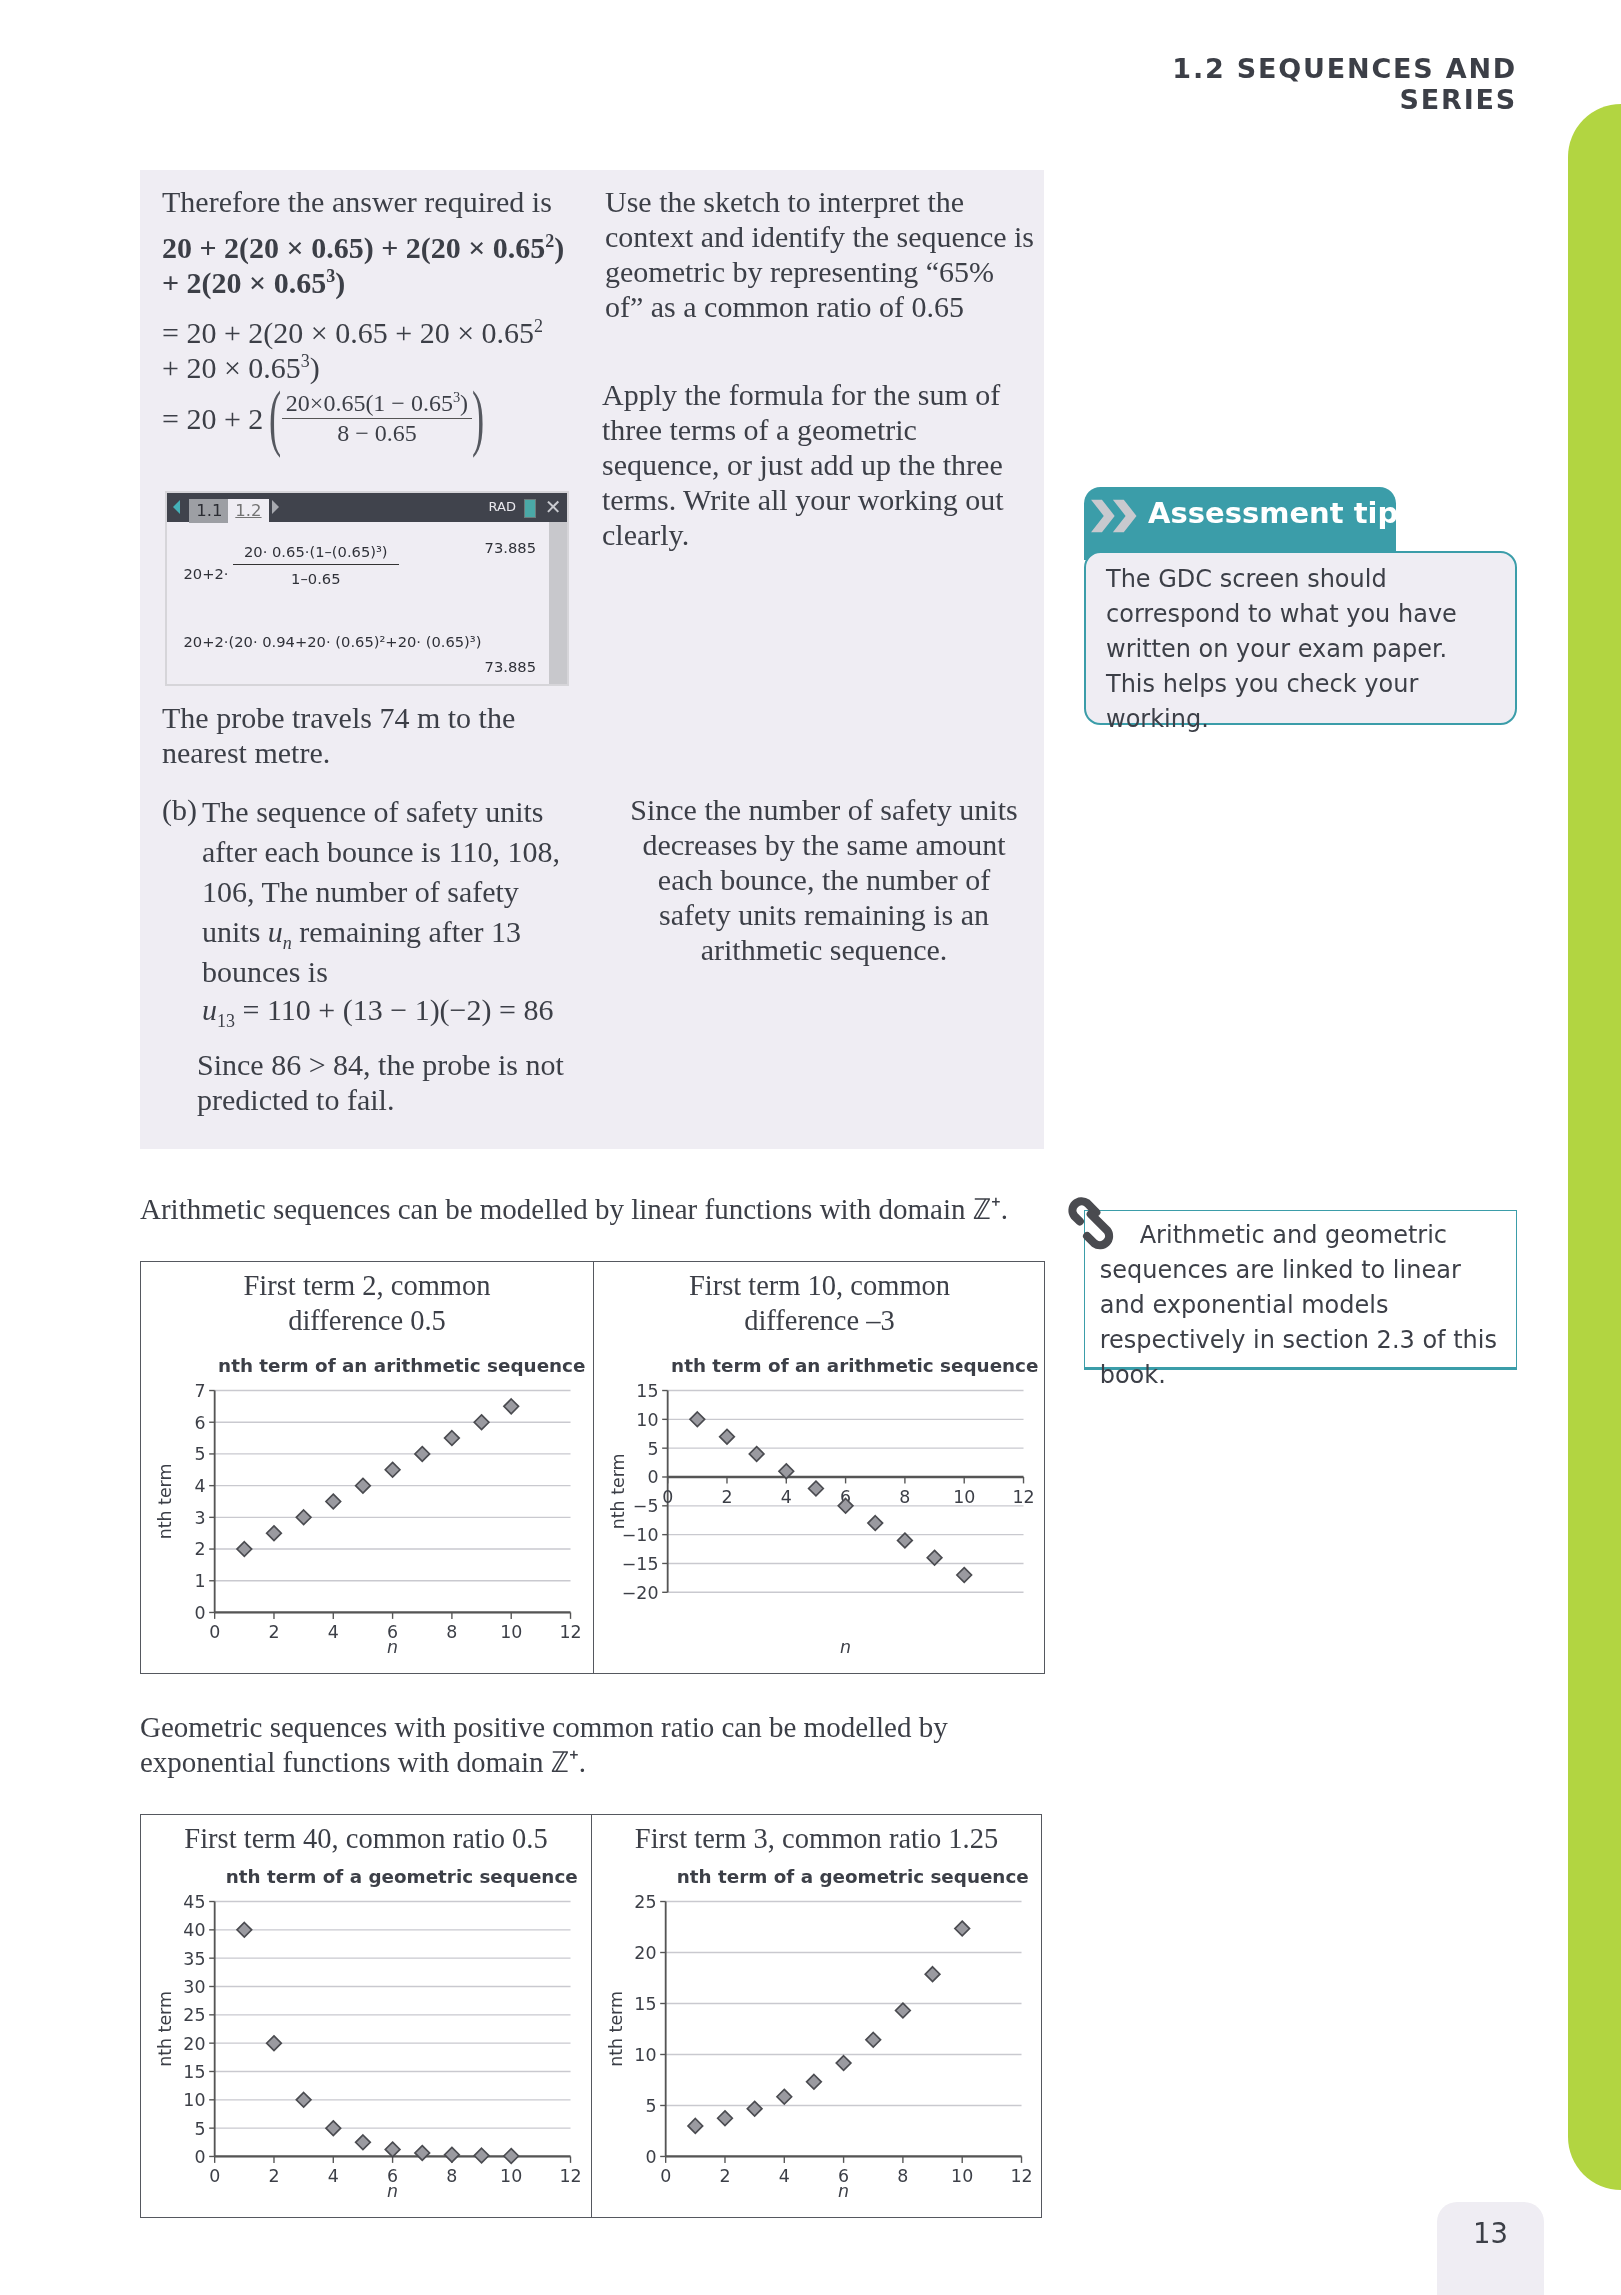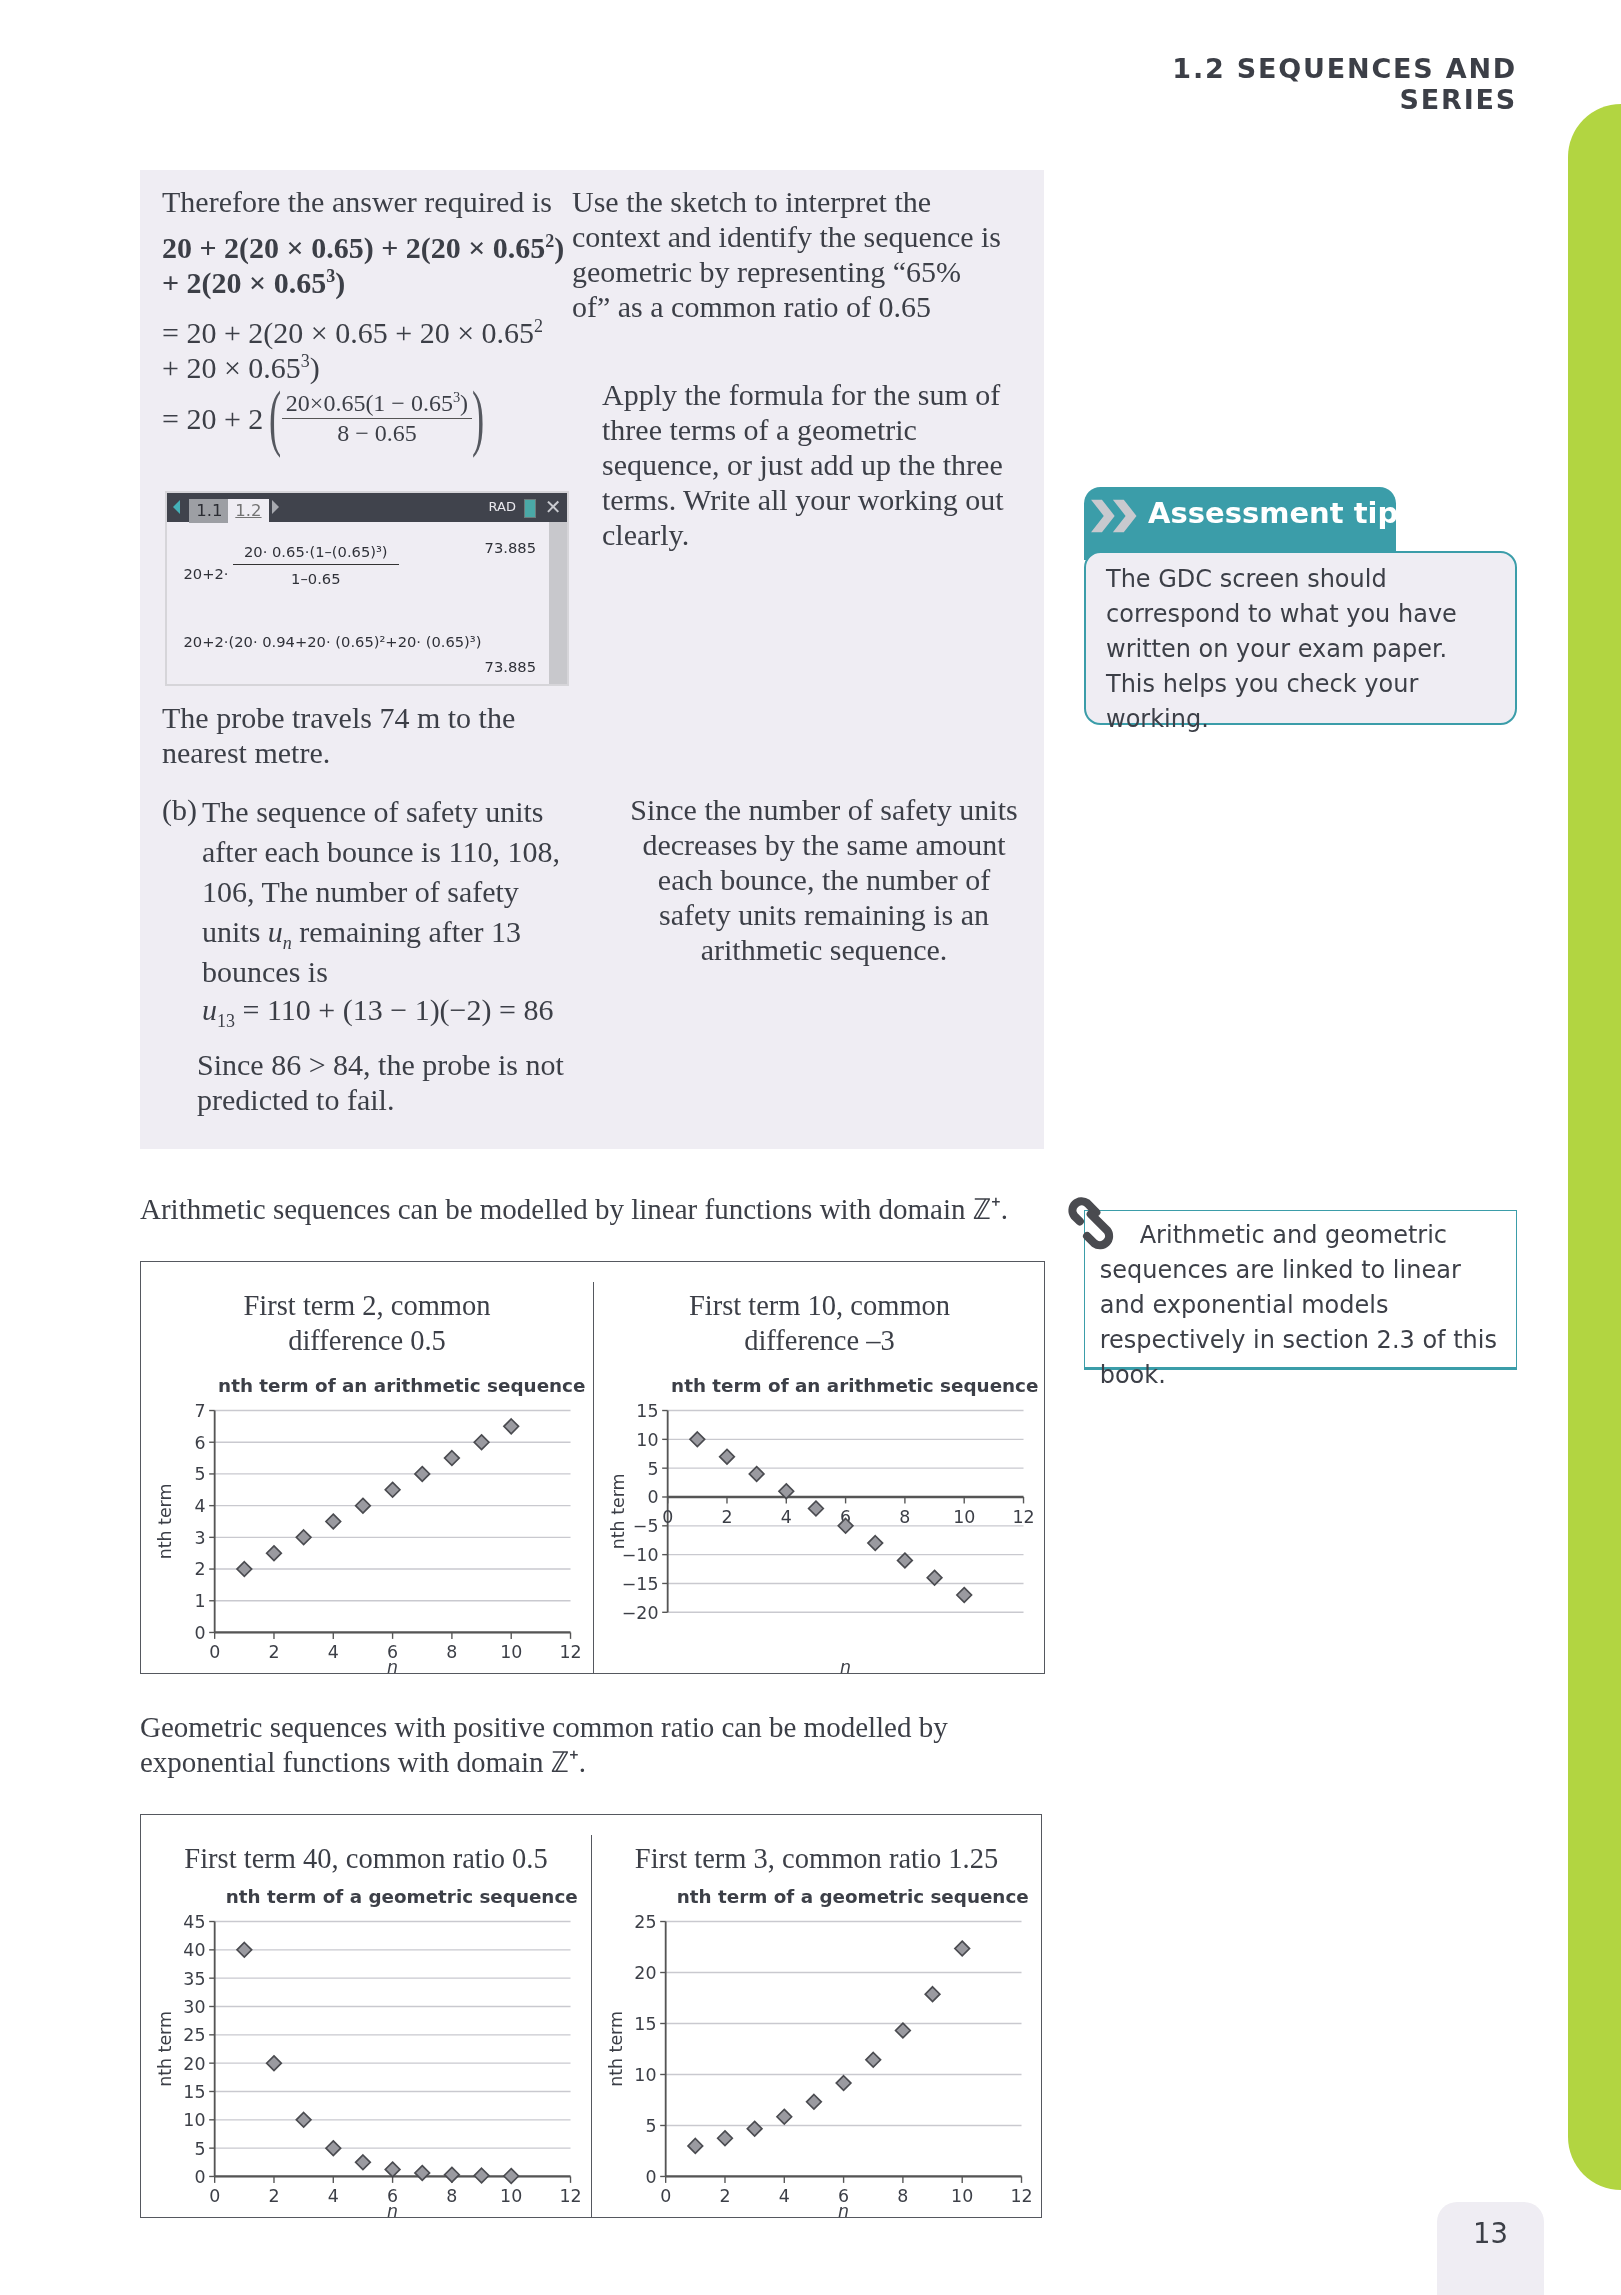--- a/index.html
+++ b/index.html
@@ -50,21 +50,21 @@
 
   .body-para { font-family:"Liberation Serif", serif; font-size:29px; line-height:35px; color:#3c3f47; }
 
   
   #link-box { left:1084px; top:1210px; width:433px; height:160px; box-sizing:border-box; border:1.8px solid #3b9da9; border-bottom:3.7px solid #3b9da9;
      padding:7.3px 14.7px 5.5px 14.7px; font-family:"DejaVu Sans", sans-serif; font-size:24px; line-height:35px; color:#3c3f47; background:#fff; }
   #link-icon { left:1067px; top:1194px; }
 
   
   .chart-grid { border:1.8px solid #55585f; box-sizing:border-box; background:#fff; }
-  .chart-cell { position:absolute; top:0; bottom:0; box-sizing:border-box;margin-top:20px; }
+  .chart-cell { position:absolute; top:0; bottom:0; box-sizing:border-box; }
   .cell-title { position:absolute; left:0; right:0; text-align:center; font-family:"Liberation Serif", serif; font-size:28.5px; line-height:35px; color:#3c3f47; }
   .chart-svg text { font-family:"DejaVu Sans", sans-serif; fill:#3c3f47; }
   .chart-svg .ctitle { font-weight:bold; font-size:20px; }
 
   #page-number-box { left:1437px; top:2202px; width:107px; height:94px; background:#efedf3; border-radius:20px 20px 0 0; }
   #page-number { left:1437px; top:2217px; width:107px; text-align:center; font-family:"DejaVu Sans", sans-serif; font-size:27.5px; color:#3c3f47; }
 </style>
 </head>
 <body>
 
@@ -121,21 +121,21 @@
 <div class="abs wtext" style="left:202px; top:792px; width:377px; line-height:40px;">
   <span>The sequence of safety units after each bounce is 110, 108, 106, The number of safety units</span>
   <i>u</i><sub><i>n</i></sub>
   <span>remaining after 13 bounces is</span>
 </div>
 <div class="abs wtext" style="left:202px; top:992px; width:386px;">
   <i>u</i><sub>13</sub><span> = 110 + (13 − 1)(−2) = 86</span>
 </div>
 <div class="abs wtext" style="left:197px; top:1047px; width:367px;">Since 86 &gt; 84, the probe is not predicted to fail.</div>
 
-<div class="abs wtext" style="left:572px; top:184px; width:432px;">Use the sketch to interpret the context and identify the sequence is geometric by representing “65% of” as a common ratio of 0.65</div>
+<div class="abs wtext" style="left:605px; top:184px; width:432px;">Use the sketch to interpret the context and identify the sequence is geometric by representing “65% of” as a common ratio of 0.65</div>
 <div class="abs wtext" style="left:602px; top:377px; width:432px;">Apply the formula for the sum of three terms of a geometric sequence, or just add up the three terms. Write all your working out clearly.</div>
 <div class="abs wtext" style="left:622px; top:792px; width:404px;text-align:center;">Since the number of safety units decreases by the same amount each bounce, the number of safety units remaining is an arithmetic sequence.</div>
 
 <div id="tip-tab" class="abs"></div>
 <svg id="tip-chevrons" class="abs" width="55" height="40" viewBox="0 0 60 44">
   <polygon points="2,4 14,4 28,22 14,40 2,40 16,22" fill="#c8c9ce"></polygon>
   <polygon points="26,4 38,4 52,22 38,40 26,40 40,22" fill="#c8c9ce"></polygon>
 </svg>
 <div id="tip-title" class="abs">Assessment tip</div>
 <div id="tip-body" class="abs">The GDC screen should correspond to what you have written on your exam paper. This helps you check your working.</div>

